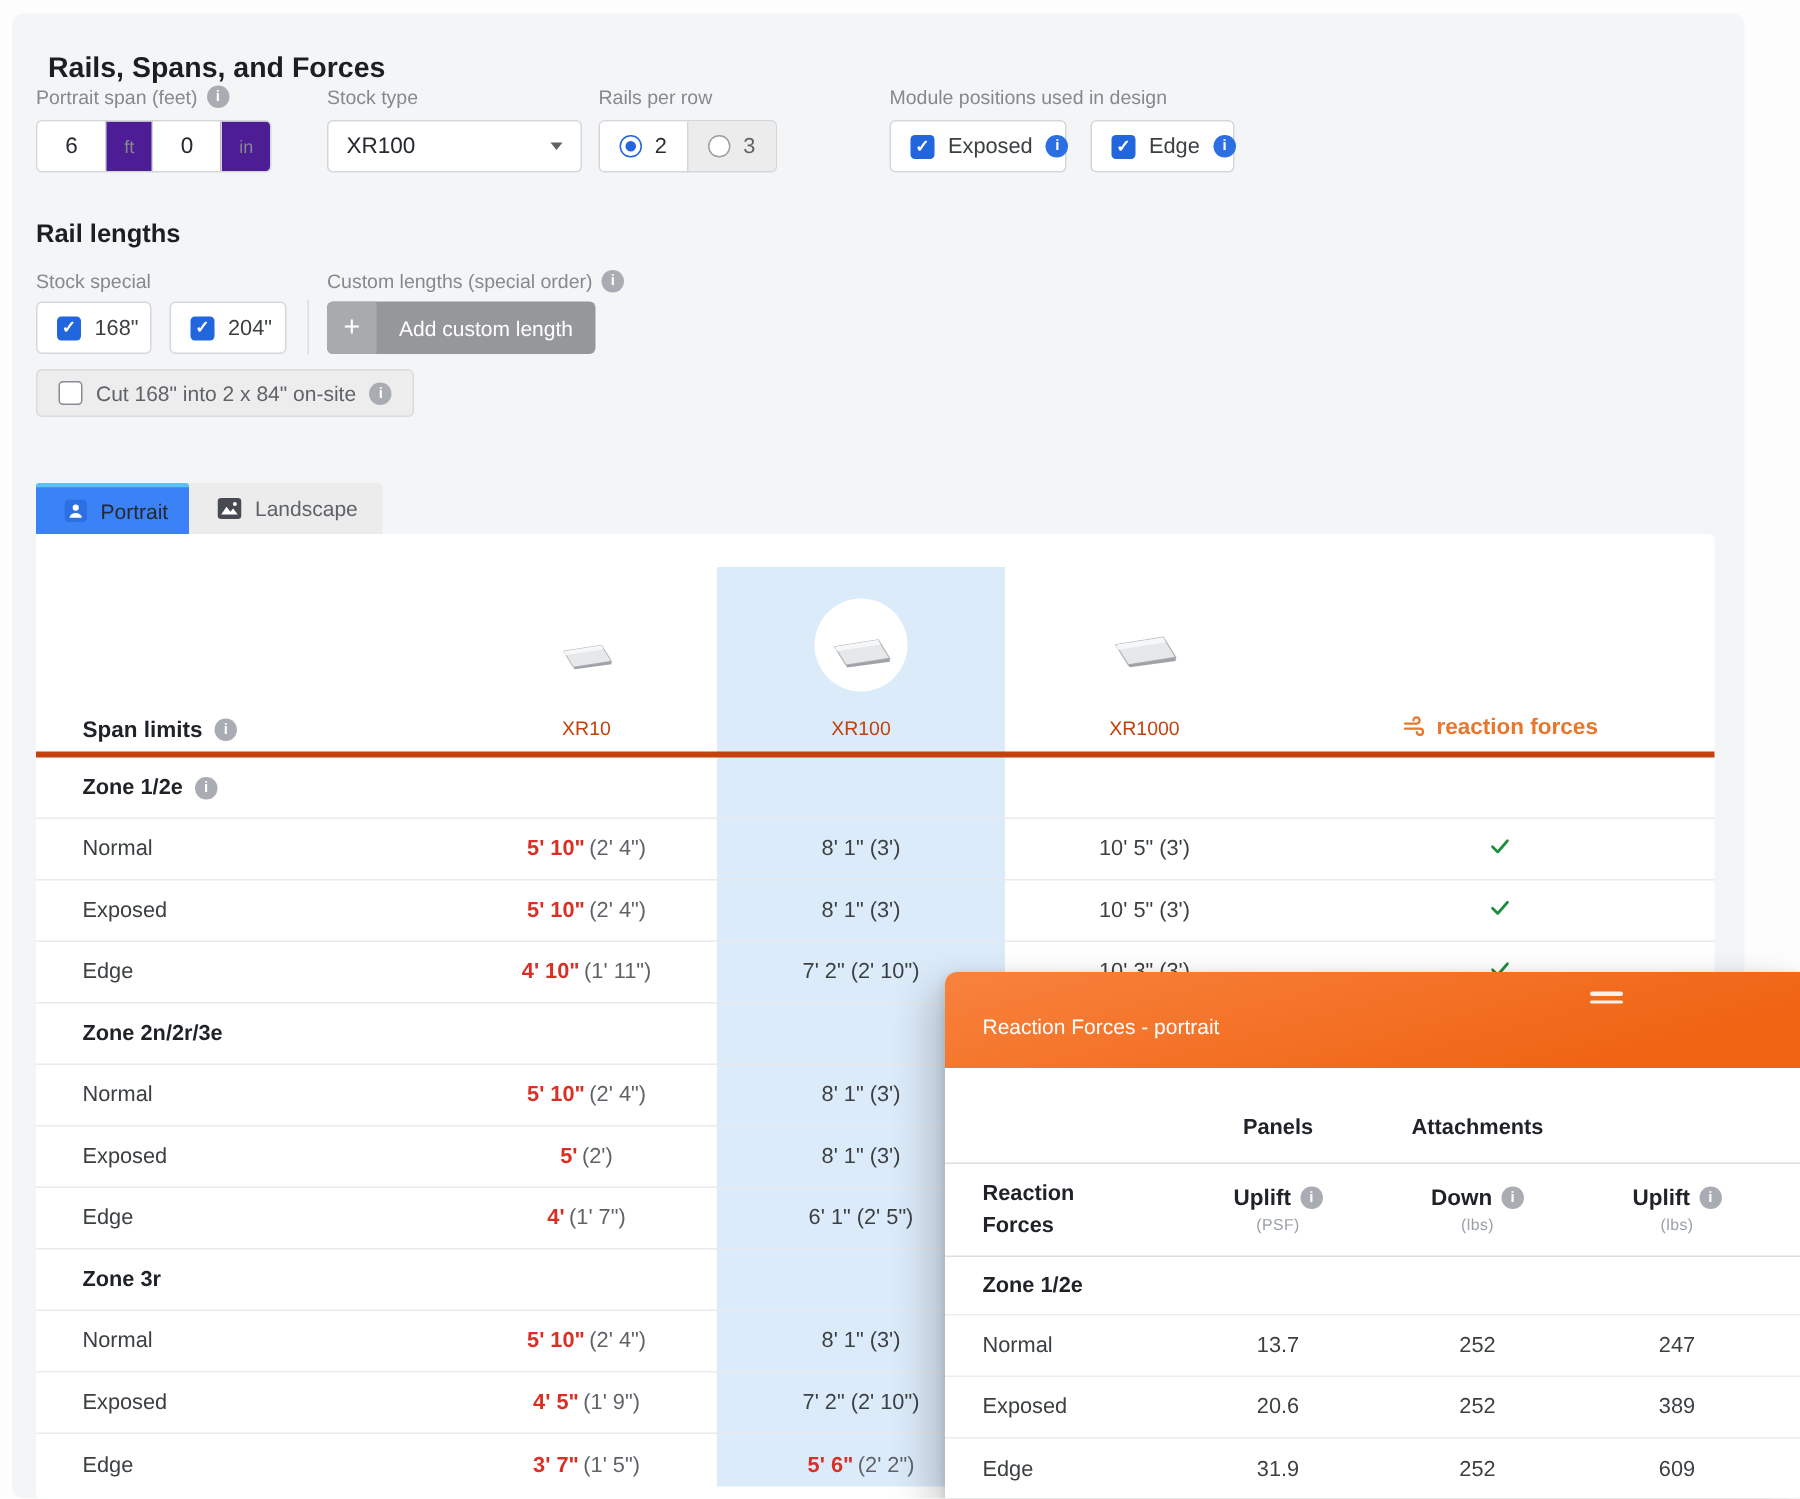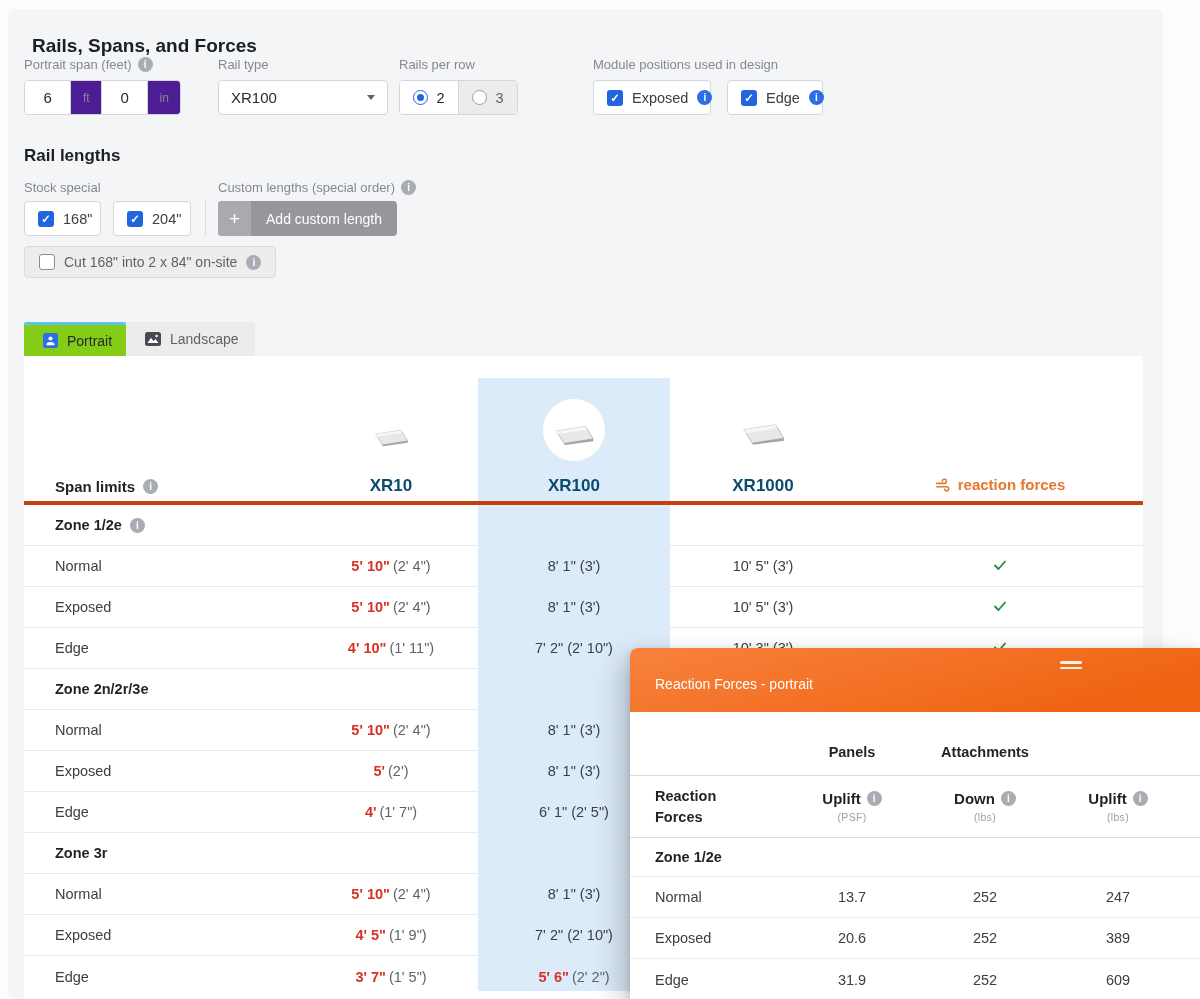--- a/index.html
+++ b/index.html
@@ -59,40 +59,40 @@
   .add-btn .plus { width:33px; height:100%; background:#a8aaae; color:#fff; font-size:19px;
                    display:flex; align-items:center; justify-content:center; }
   .add-btn .albl { flex:1; text-align:center; color:#fff; font-size:14px; }
   .cut-box { position:absolute; left:24px; top:246px; height:32px; padding:0 14px;
              background:#ededee; border:1px solid #d9dadc; border-radius:4px;
              display:flex; align-items:center; gap:9px; font-size:14px; color:#5f6368; cursor:pointer; }
 
   
   .tab { position:absolute; top:322px; height:34px; display:flex; align-items:center; gap:9px;
          padding-left:19px; font-size:14px; cursor:pointer; }
-  .tab.active { left:24px; width:102px; background:#84cc16; border-top:3px solid #5cc3f0;
+  .tab.active { left:24px; width:102px; background:#3b82f6; border-top:3px solid #5cc3f0;
                 border-radius:2px 2px 0 0; color:#26292d; z-index:3; }
   .tab.inactive { left:126px; width:129px; background:#ececed; color:#5f6368; border-radius:0 3px 0 0;align-items:center; }
 
   
   .card { position:absolute; left:24px; top:356px; width:1119px; height:643px; background:#fff;
           border-radius:0 4px 4px 4px; z-index:2; }
   .hl-col { position:absolute; left:454px; top:22px; width:192px; height:613px; background:#dcebfa; }
   .hl-circle { position:absolute; left:519px; top:43px; width:62px; height:62px; border-radius:50%; background:#fff; }
   .trow { position:relative; display:grid; grid-template-columns:280px 174px 192px 186px 1fr;
           align-items:center; }
   .timg-row { height:115px; align-items:end; }
   .timg-row .cell { display:flex; justify-content:center; padding-bottom:24px; }
   .thead-row { height:34px; border-bottom:4px solid #c2410c; }
   .sect-row { height:41px; border-bottom:1px solid #e8eaec; }
   .data-row { height:41px; border-bottom:1px solid #e8eaec; }
   .c-label { padding-left:31px; font-size:14.5px; color:#3c4043; display:flex; align-items:center; gap:8px; }
   .c-label.bold { font-weight:700; color:#1f2226; }
   .c-mid { text-align:center; font-size:14.5px; color:#3c4043; }
-  .rail-name { font-size:17px; font-weight:700; color:#0c4a6e; cursor:pointer; }
+  .rail-name { font-size:13px; font-weight:400; color:#c2410c; cursor:pointer; }
   .reaction-link { display:inline-flex; align-items:center; gap:6px; font-size:15px; font-weight:700;
                    color:#e8772e; cursor:pointer; }
   .vmain.red { color:#d93025; font-weight:700; }
   .vsub { color:#5f6368; margin-left:3px; }
 
   
   .overlay { position:absolute; left:630px; top:648px; width:570px; height:351px; background:#fff;
              border-radius:8px 0 0 0; z-index:10;
              box-shadow:-10px 10px 28px rgba(0,0,0,.20), 0 2px 8px rgba(0,0,0,.14); }
   .ov-header { height:64px; background:linear-gradient(165deg,#f8823d 0%,#ef6312 85%);
@@ -120,21 +120,21 @@
 
 <div class="gray-panel">
   <div class="page-title">Rails, Spans, and Forces</div>
 </div>
 
 <div class="flabel" style="left:24px;top:57px;text-align:right;">
   <span>Portrait span (feet)</span>
   <span class="info"></span>
 </div>
 <div class="flabel" style="left:218px;top:57px;">
-  <span>Rail type</span>
+  <span>Stock type</span>
 </div>
 <div class="flabel" style="left:399px;top:57px;">
   <span>Rails per row</span>
 </div>
 <div class="flabel" style="left:593px;top:57px;">
   <span>Module positions used in design</span>
 </div>
 
 <div class="ctl span-group">
   <span class="seg num" style="width:46px;">

